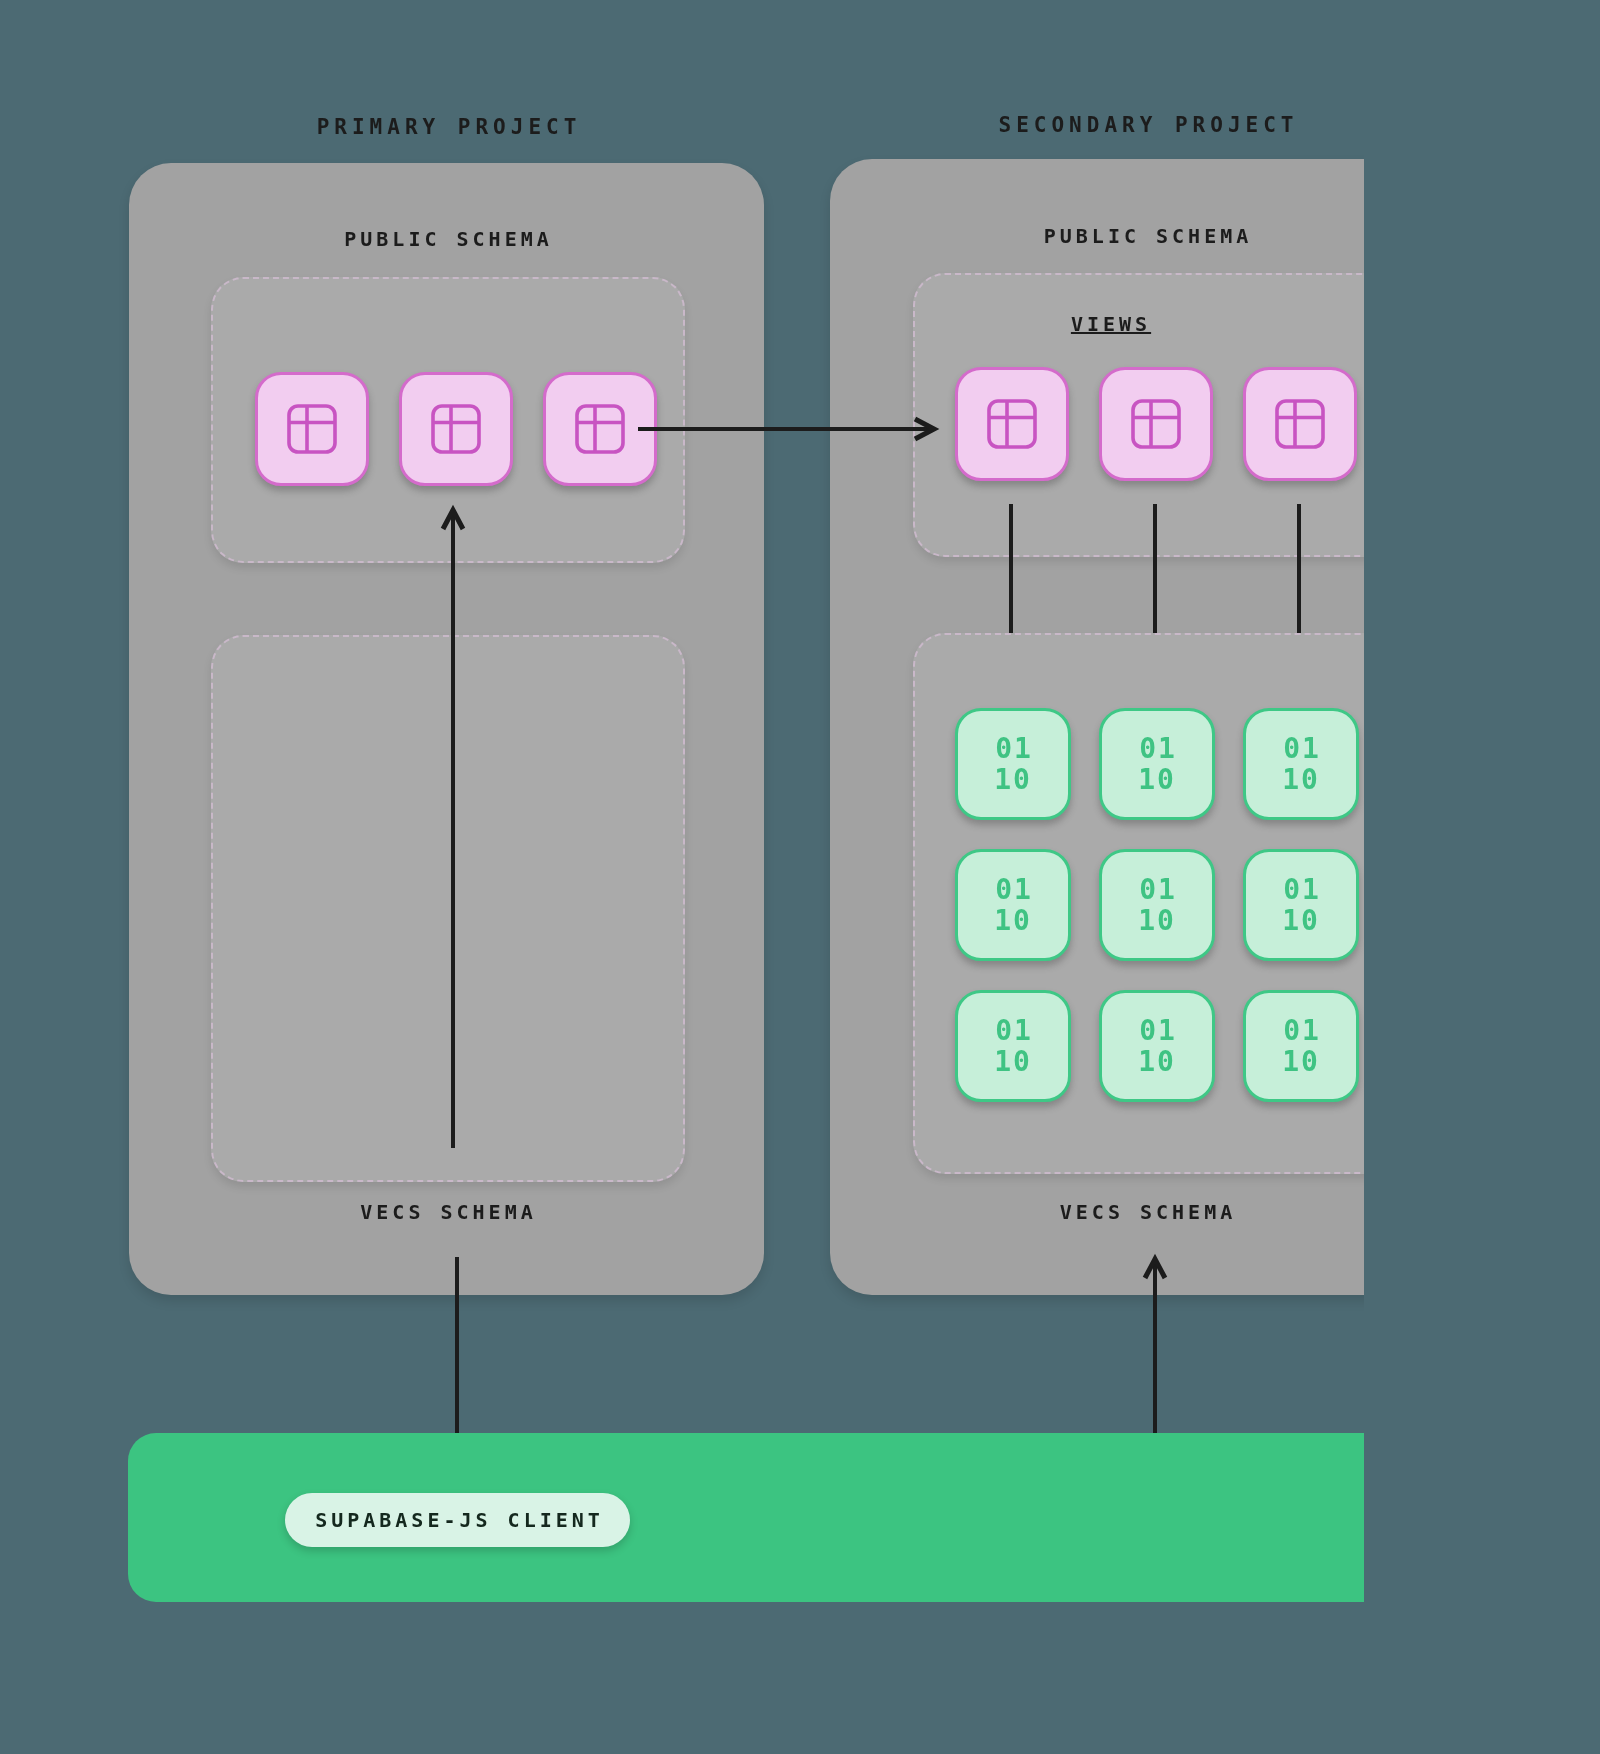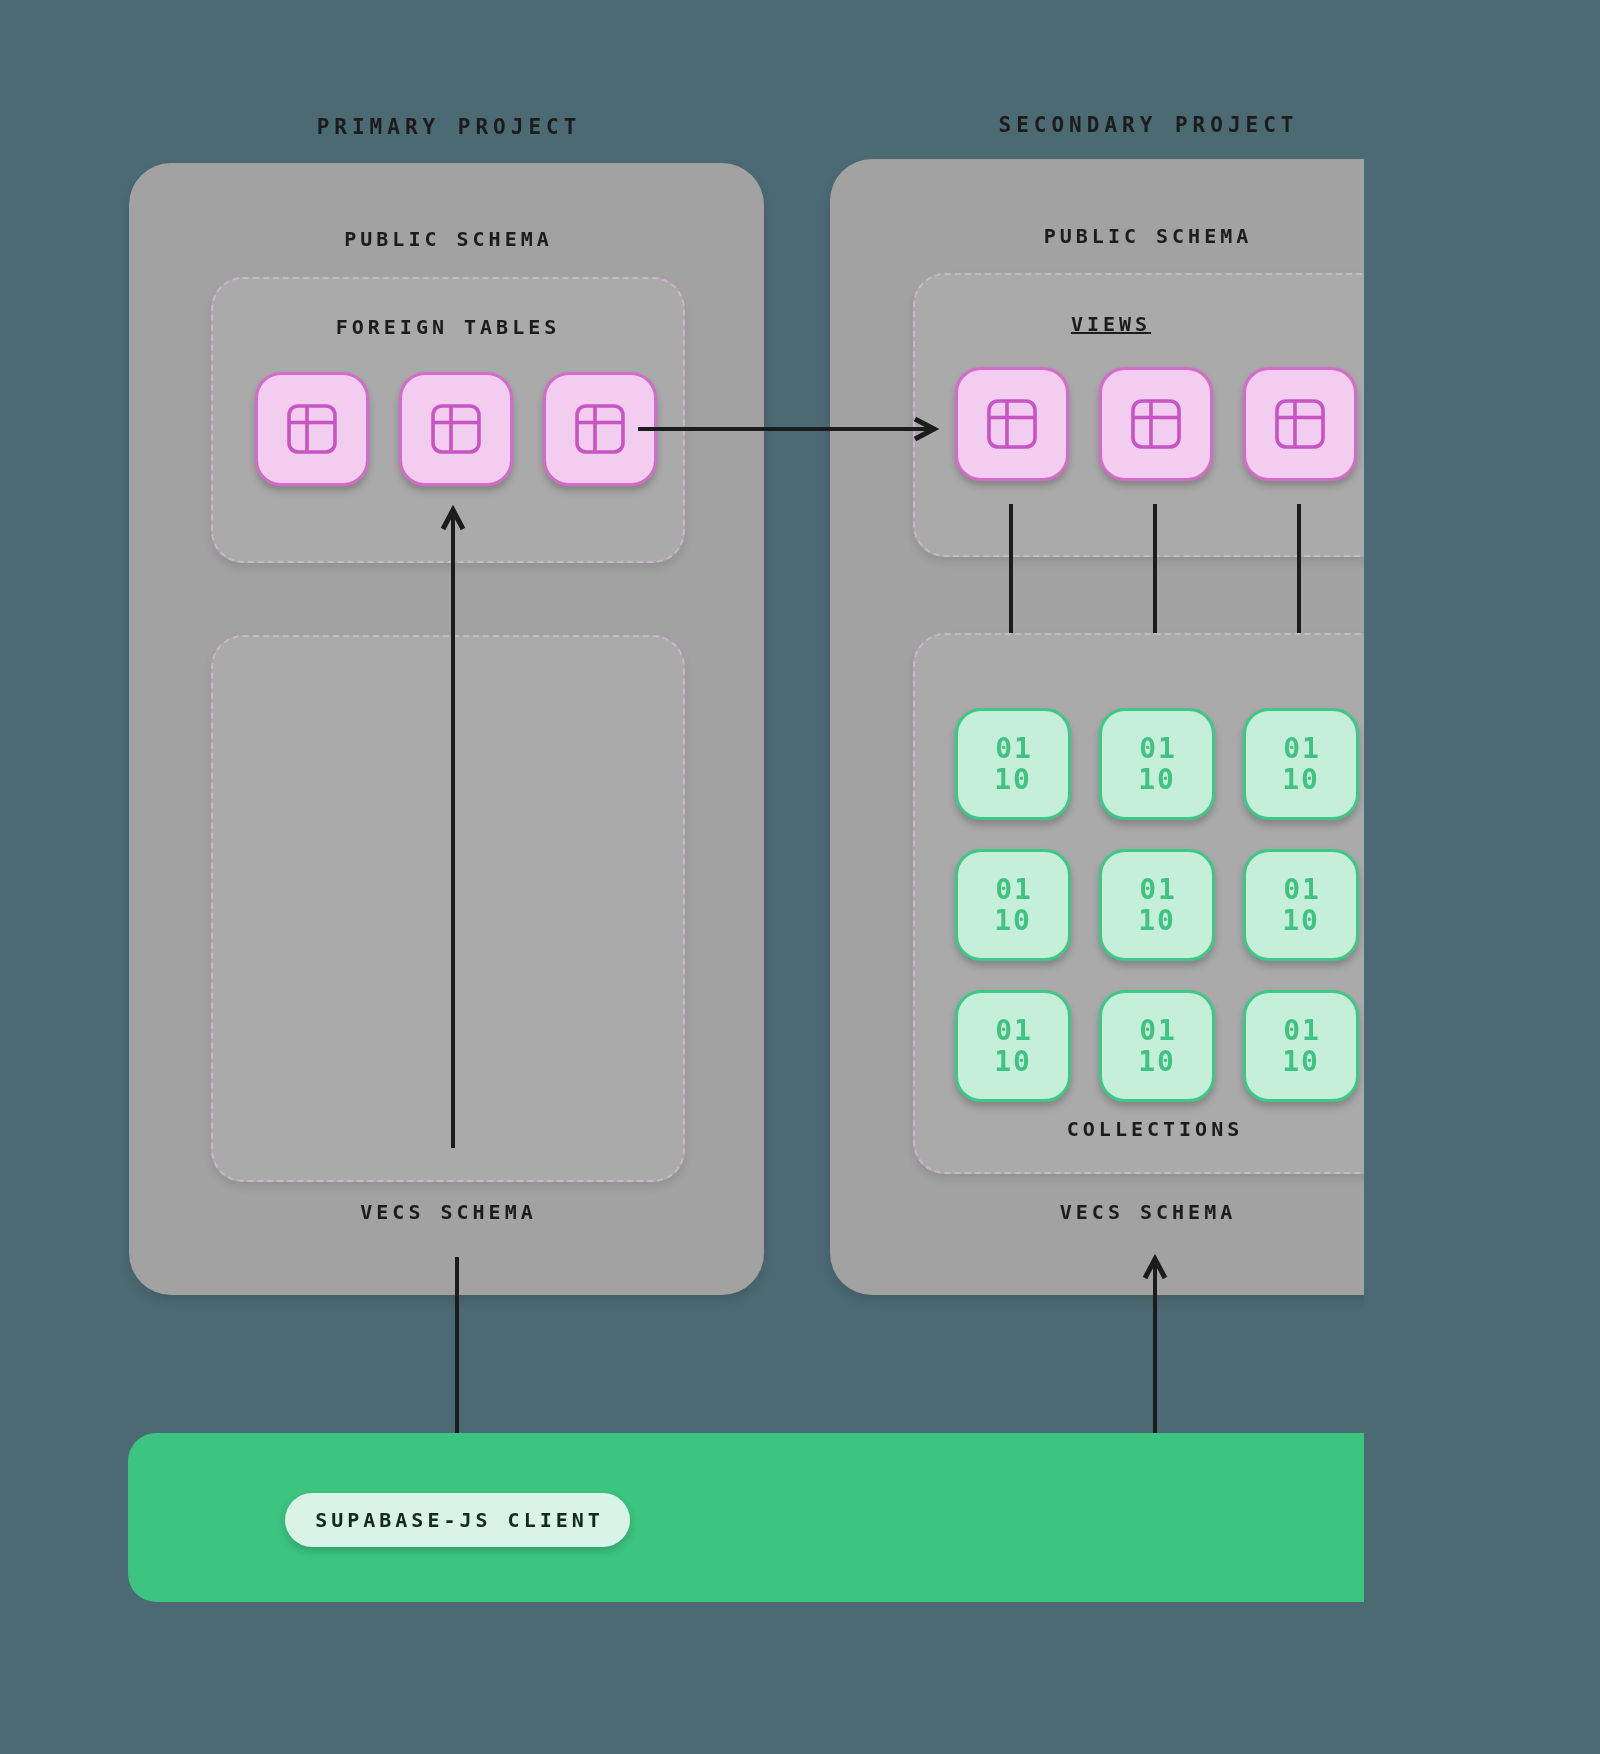--- a/index.html
+++ b/index.html
@@ -51,21 +51,20 @@
 <div class="canvas">
 
   <div class="heading title" style="left:129px;top:115px;width:635px;">PRIMARY PROJECT</div>
 
   <div class="panel" style="left:129px;top:163px;width:635px;height:1132px;"></div>
 
   <div class="heading" style="left:129px;top:227px;width:635px;">PUBLIC SCHEMA</div>
 
   <div class="inner-panel" style="left:211px;top:277px;width:470px;height:282px;"></div>
 
-  <div class="heading" style="left:211px;top:315px;width:470px;">FOREIGN TABLES</div>
 
   <div class="tile pink" style="left:255px;top:372px;">
     <svg class="glyph-svg" width="52" height="52" viewBox="0 0 52 52">
       <rect x="3" y="3" width="46" height="46" rx="9" fill="none" stroke="#c854c2" stroke-width="3.6"></rect>
       <line x1="3" y1="19.5" x2="49" y2="19.5" stroke="#c854c2" stroke-width="3.6"></line>
       <line x1="21" y1="3" x2="21" y2="49" stroke="#c854c2" stroke-width="3.6"></line>
     </svg>
   </div>
   <div class="tile pink" style="left:399px;top:372px;">
     <svg class="glyph-svg" width="52" height="52" viewBox="0 0 52 52">
@@ -169,21 +168,20 @@
   <div class="tile green" style="left:955px;top:970px;">
     <div class="binary"><span>01</span><br><span>10</span></div>
   </div>
   <div class="tile green" style="left:1099px;top:970px;">
     <div class="binary"><span>01</span><br><span>10</span></div>
   </div>
   <div class="tile green" style="left:1243px;top:970px;">
     <div class="binary"><span>01</span><br><span>10</span></div>
   </div>
 
-  <div class="heading" style="left:913px;top:1117px;width:480px;">COLLECTIONS</div>
 
   <div class="heading" style="left:830px;top:1200px;width:632px;">VECS SCHEMA</div>
 
   <div class="arrow" style="left:638px;top:416px;">
     <svg width="302" height="26" viewBox="0 0 302 26">
       <line x1="0" y1="13" x2="292" y2="13" stroke="#1c1c1c" stroke-width="4"></line>
       <polyline points="277,3 296,13 277,23" fill="none" stroke="#1c1c1c" stroke-width="5"></polyline>
     </svg>
   </div>
 

